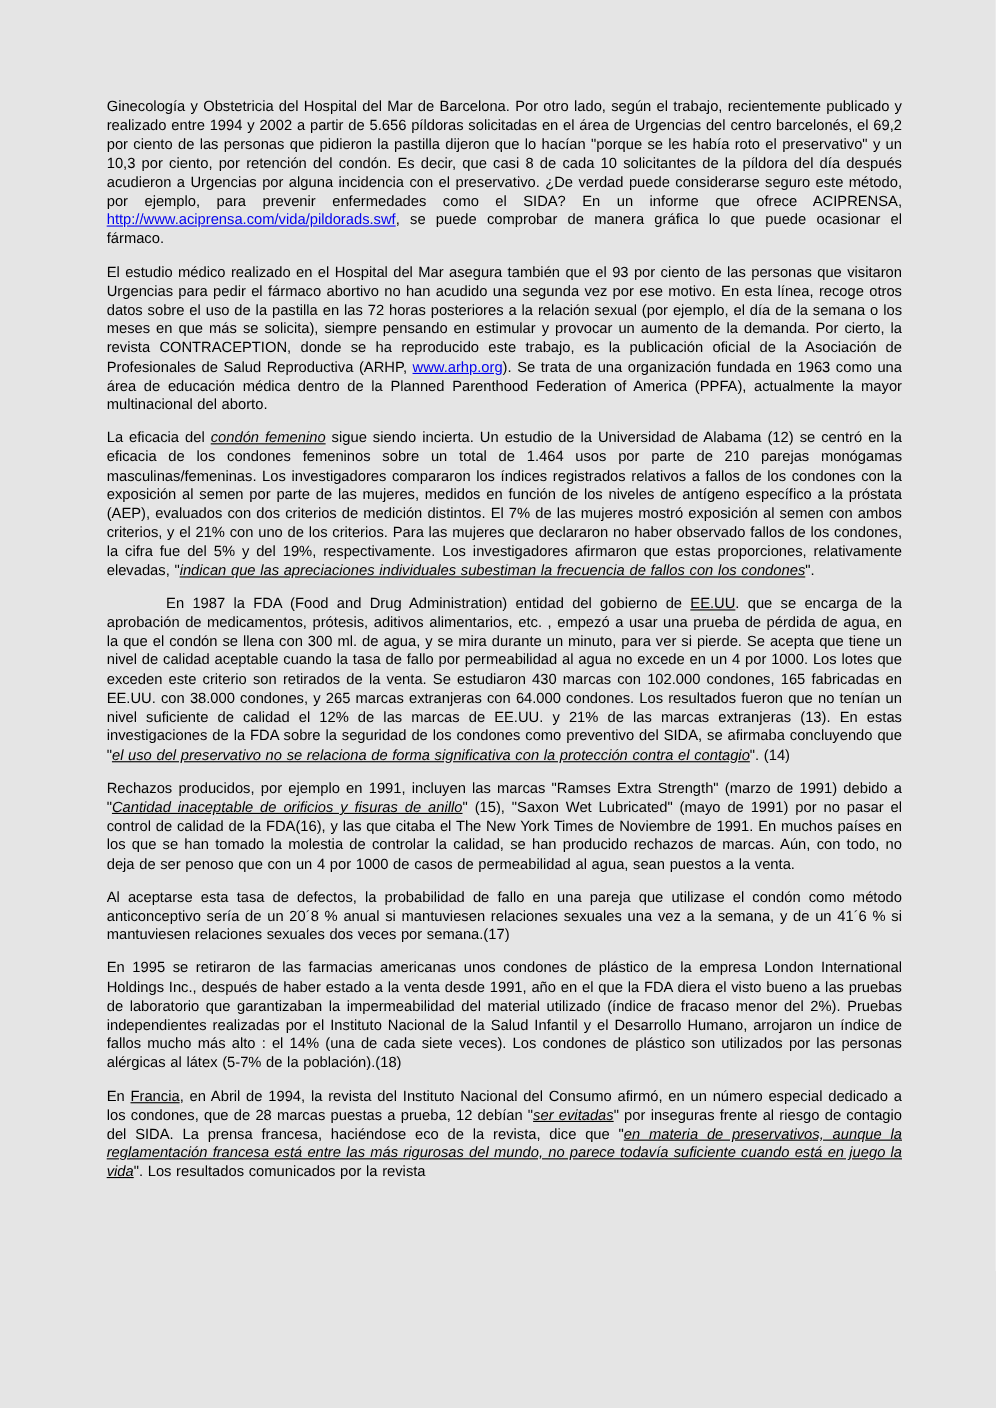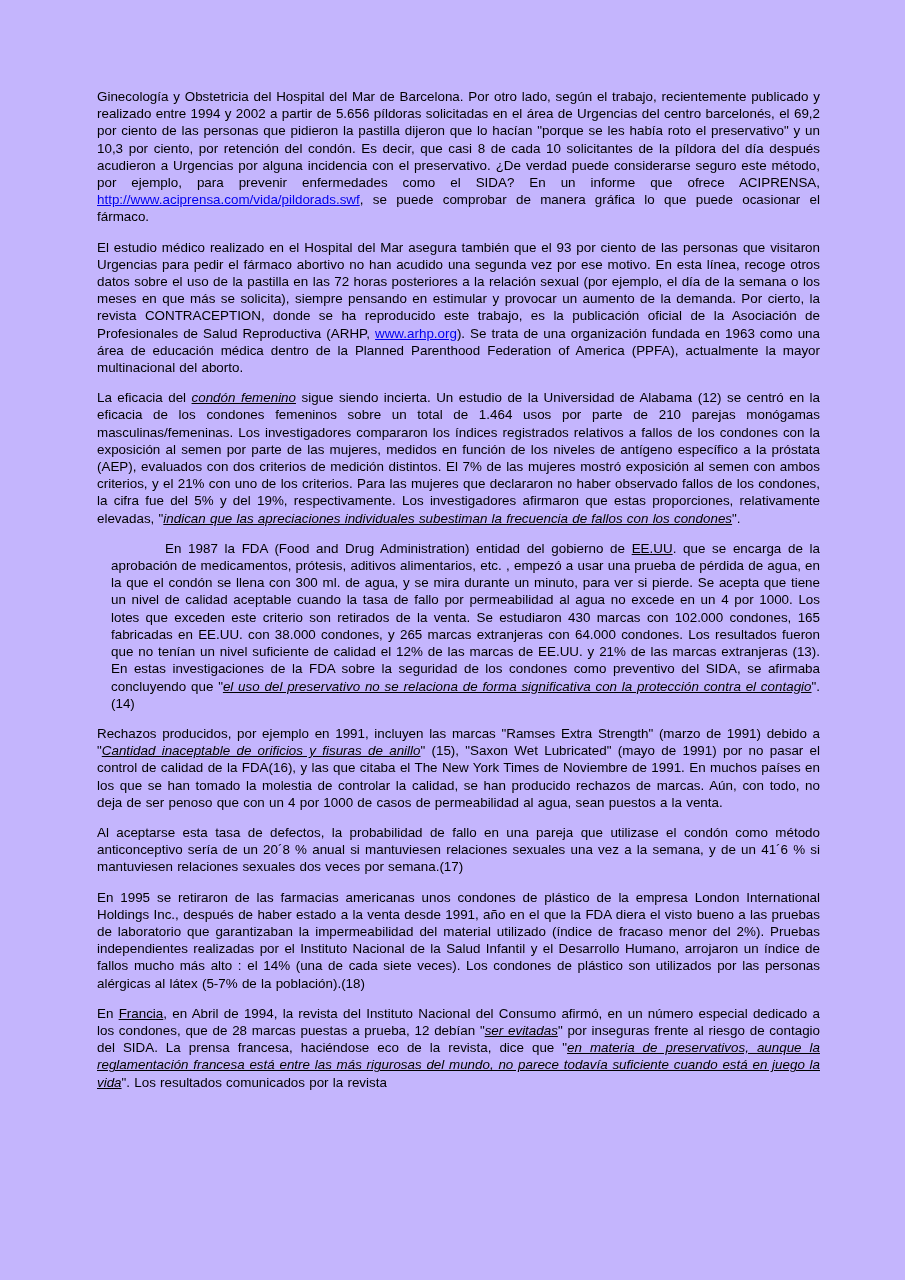--- a/index.html
+++ b/index.html
@@ -7,39 +7,38 @@
     width: 905px;
     height: 1280px;
     background: #ffffff;
     position: relative;
     font-family: "Liberation Sans", "DejaVu Sans", sans-serif;
     color: #000000;
   }
   .doc-page {
     position: absolute;
     inset: 0;
-    background: #c4b5fd;
+    background: #e5e5e5;
     overflow: hidden;
   }
   .doc-content {
     position: absolute;
     left: 97px;
     top: 88px;
     width: 723px;
     font-size: 13.4px;
     line-height: 17.2px;
     text-align: justify;
     word-spacing: 0.5px;
   }
   .doc-content p.paragraph {
     margin: 0 0 13px 0;
   }
   .doc-content p.indent {
     text-indent: 54px;
-    margin-left: 14px;
   }
   .doc-content h2.heading {
     font-size: 13.4px;
     font-weight: normal;
     margin: 11px 0 15px 0;
     text-align: left;
     line-height: 17.2px;
   }
   .italic { font-style: italic; text-decoration: underline; }
   .underline { text-decoration: underline; }

